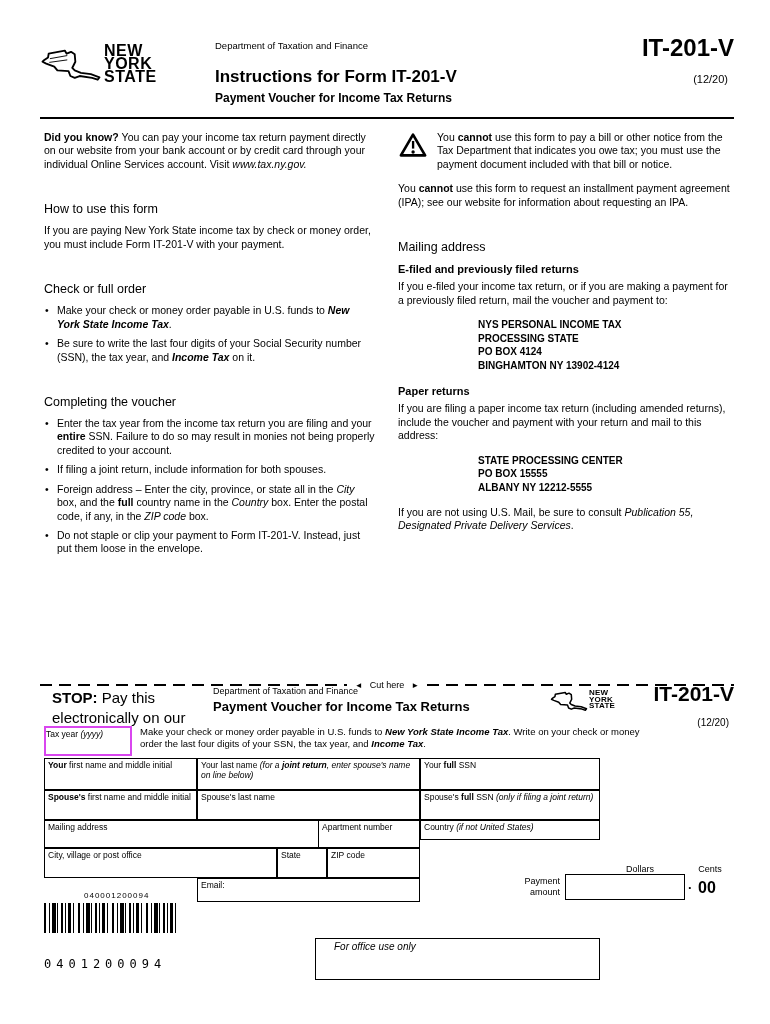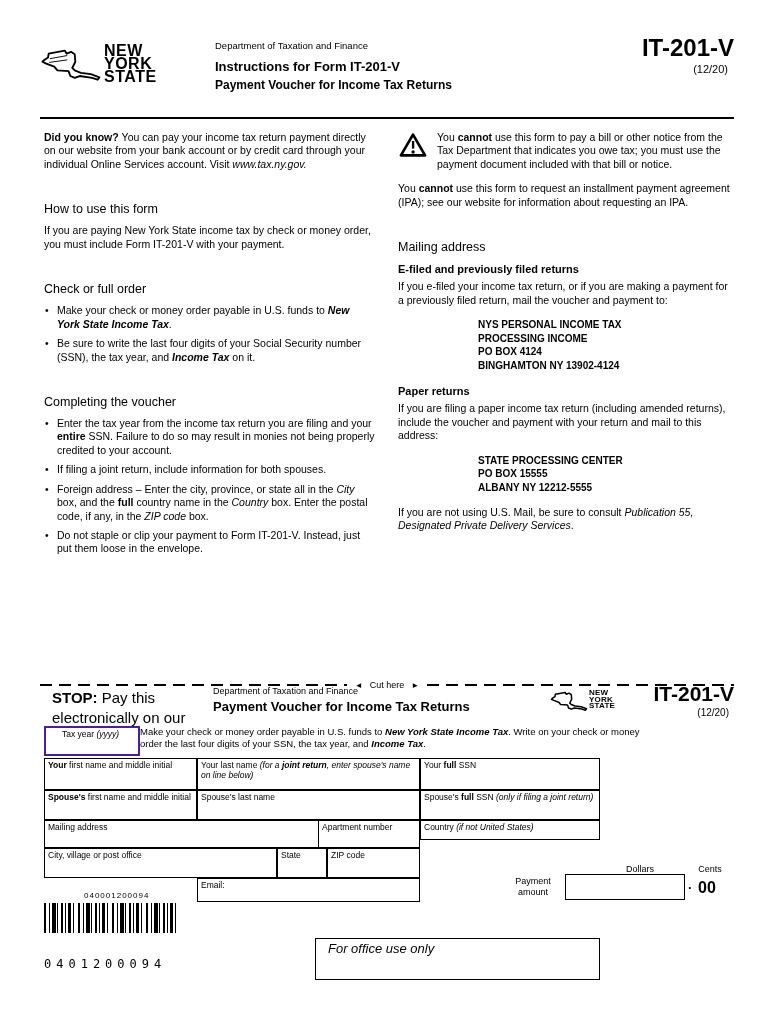--- a/index.html
+++ b/index.html
@@ -9,25 +9,25 @@
   .b{font-weight:bold}
   .i{font-style:italic}
 
   
   .hdr{position:absolute;left:40px;top:32px;right:36px;height:82px}
   .logo{position:absolute;left:0;top:4px;display:flex;align-items:center}
   .logo-map{width:62px;height:54px;margin-right:2px}
   .logo-text{font-weight:bold;font-size:16px;line-height:13px;letter-spacing:.5px}
   .hdr-titles{position:absolute;left:175px;top:8px}
   .agency{font-size:9.5px}
-  .title{font-size:13px;font-weight:bold;margin-top:8px}
+  .title{font-size:17px;font-weight:bold;margin-top:16px}
   .subtitle{font-size:12px;font-weight:bold;margin-top:4px}
   .hdr-num{position:absolute;right:0;top:2px;text-align:right}
   .formnum{font-size:24px;font-weight:bold}
-  .rev{font-size:11px;margin-top:1px;padding-right:6px}
+  .rev{font-size:11px;margin-top:11px;padding-right:6px}
   .rule{position:absolute;left:40px;right:36px;top:117px;border-top:2px solid #000}
 
   
   .col{position:absolute;top:131px;font-size:10.5px;line-height:1.28}
   .col-left{left:44px;width:331px}
   .col-right{left:398px;width:337px}
   .p{margin:0 0 11px}
   .h2{font-size:12.5px;font-weight:normal;margin:30px 0 7px}
   .h3{font-size:11px;font-weight:bold;margin:4px 0 4px}
   .ul{margin:0 0 8px}
@@ -45,37 +45,37 @@
   .stop-note{position:absolute;left:52px;top:12px;width:152px;font-size:15px;line-height:1.3}
   .v-titles{position:absolute;left:213px;top:10px}
   .v-agency{font-size:9px}
   .v-title{font-size:13px;font-weight:bold;margin-top:3px}
   .v-logo{position:absolute;left:550px;top:8px;display:flex;align-items:center}
   .v-logo .logo-map{width:38px;height:32px;margin-right:1px}
   .v-logo .logo-text{font-size:8px;line-height:6.6px;letter-spacing:.2px}
   .v-num{position:absolute;right:36px;top:6px;text-align:right}
   .v-num .formnum{font-size:21px}
   .v-num .rev{font-size:10px;padding-right:5px}
-  .taxyear{position:absolute;left:44px;top:50px;width:96px;height:30px;border:2px solid #4c1d95;
-           font-size:8.5px;padding:1px 16px;background:#fff}
+  .taxyear{position:absolute;left:44px;top:50px;width:88px;height:30px;border:2px solid #d946ef;
+           font-size:8.5px;padding:1px 0;background:#fff}
   .v-instr{position:absolute;left:140px;top:50px;width:512px;font-size:9.5px;line-height:1.3}
   .cell{position:absolute;border:1px solid #000;font-size:8.5px;padding:1px 3px;background:#fff}
   .dollars-lbl,.cents-lbl{position:absolute;font-size:9px;text-align:center}
-  .pay-lbl{position:absolute;left:506px;top:200px;width:54px;font-size:9px;text-align:center;line-height:1.25}
+  .pay-lbl{position:absolute;left:506px;top:200px;width:54px;font-size:9px;text-align:right;line-height:1.25}
   .pay-box{position:absolute;left:565px;top:198px;width:120px;height:26px;border:1px solid #000;background:#fff}
   .decimal{position:absolute;left:688px;top:201px;font-weight:bold;font-size:13px}
   .cents-val{position:absolute;left:698px;top:203px;font-weight:bold;font-size:16px}
   .barcode-num{position:absolute;left:84px;top:215px;font-size:8px;letter-spacing:1px}
   .barcode{position:absolute;left:44px;top:227px;width:136px;height:30px;
     background:repeating-linear-gradient(90deg,
       #000 0 2px,#fff 2px 5px,#000 5px 6px,#fff 6px 8px,#000 8px 12px,#fff 12px 13px,
       #000 13px 14px,#fff 14px 17px,#000 17px 19px,#fff 19px 21px,#000 21px 22px,
       #fff 22px 24px,#000 24px 27px,#fff 27px 29px,#000 29px 30px,#fff 30px 34px)}
   .office-box{position:absolute;left:315px;top:262px;width:285px;height:42px;border:1px solid #000;
-              font-size:13px;font-style:italic;padding:2px 12px;background:#fff}
+              font-size:10px;font-style:italic;padding:2px 18px;background:#fff}
   .scanline{position:absolute;left:44px;top:281px;font-family:"DejaVu Sans Mono",monospace;
             font-size:12px;letter-spacing:5px}
 </style>
 </head>
 <body>
 
 <div class="page">
 
   <div class="hdr">
     <div class="logo">
@@ -123,21 +123,21 @@
             <path d="M16 3 L29.5 26 L2.5 26 Z" fill="none" stroke="#000" stroke-width="3" stroke-linejoin="round"></path>
             <rect x="14.8" y="10" width="2.6" height="8.5" fill="#000"></rect>
             <circle cx="16.1" cy="22.3" r="1.9" fill="#000"></circle>
           </svg></span><span>You </span><span class="b">cannot</span><span> use this form to pay a bill or other notice from the Tax Department that indicates you owe tax; you must use the payment document included with that bill or notice.</span></div>
       <div class="p"><span>You </span><span class="b">cannot</span><span> use this form to request an installment payment agreement (IPA); see our website for information about requesting an IPA.</span></div>
       <div class="h2">Mailing address</div>
       <div class="h3">E-filed and previously filed returns</div>
       <div class="p"><span>If you e-filed your income tax return, or if you are making a payment for a previously filed return, mail the voucher and payment to:</span></div>
       <div class="address">
         <div>NYS PERSONAL INCOME TAX</div>
-        <div>PROCESSING INCOME</div>
+        <div>PROCESSING STATE</div>
         <div>PO BOX 4124</div>
         <div>BINGHAMTON NY 13902-4124</div>
       </div>
       <div class="h3">Paper returns</div>
       <div class="p"><span>If you are filing a paper income tax return (including amended returns), include the voucher and payment with your return and mail to this address:</span></div>
       <div class="address">
         <div>STATE PROCESSING CENTER</div>
         <div>PO BOX 15555</div>
         <div>ALBANY NY 12212-5555</div>
       </div>

